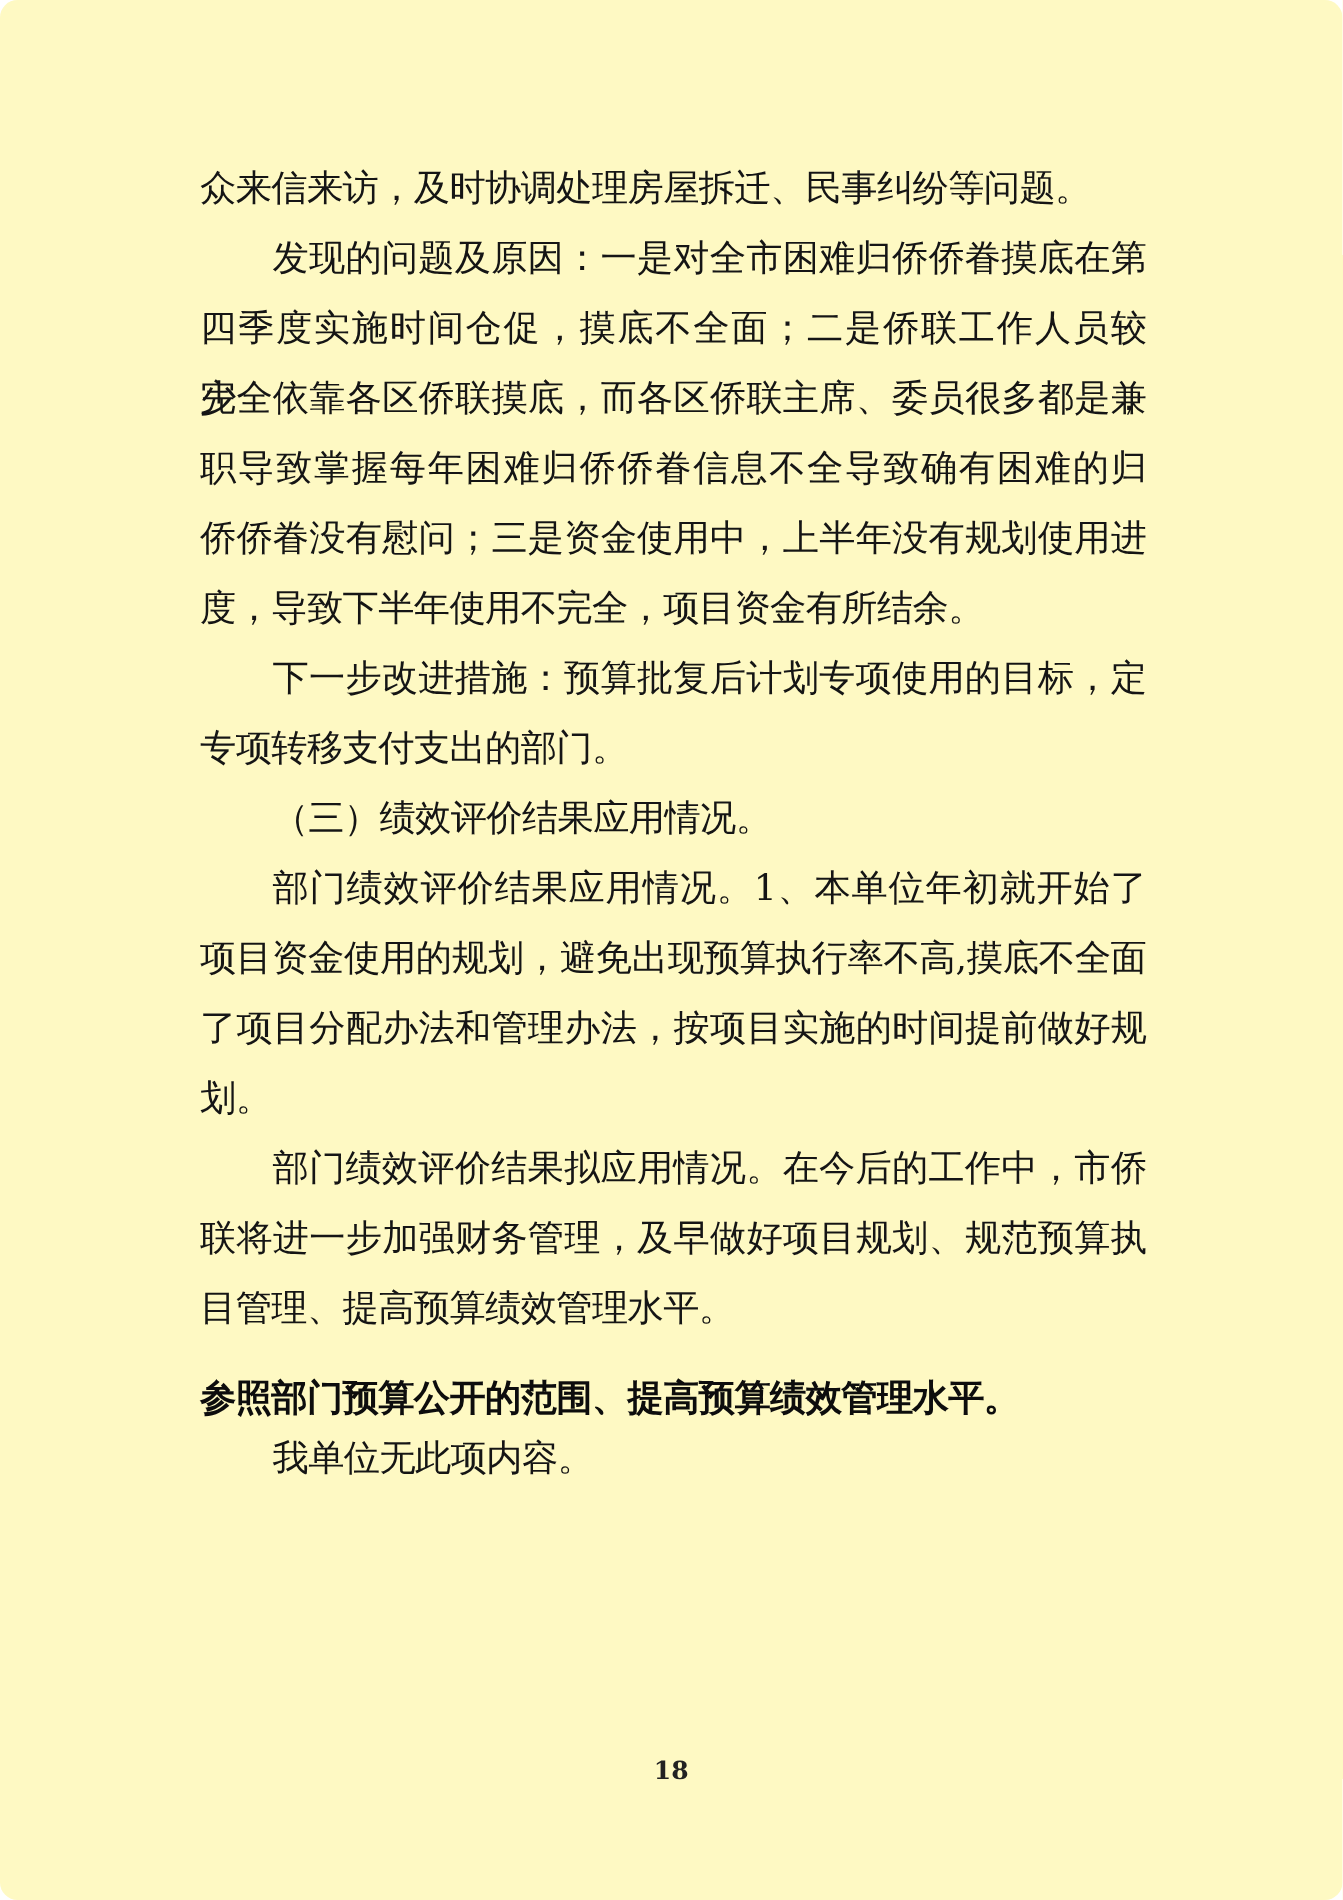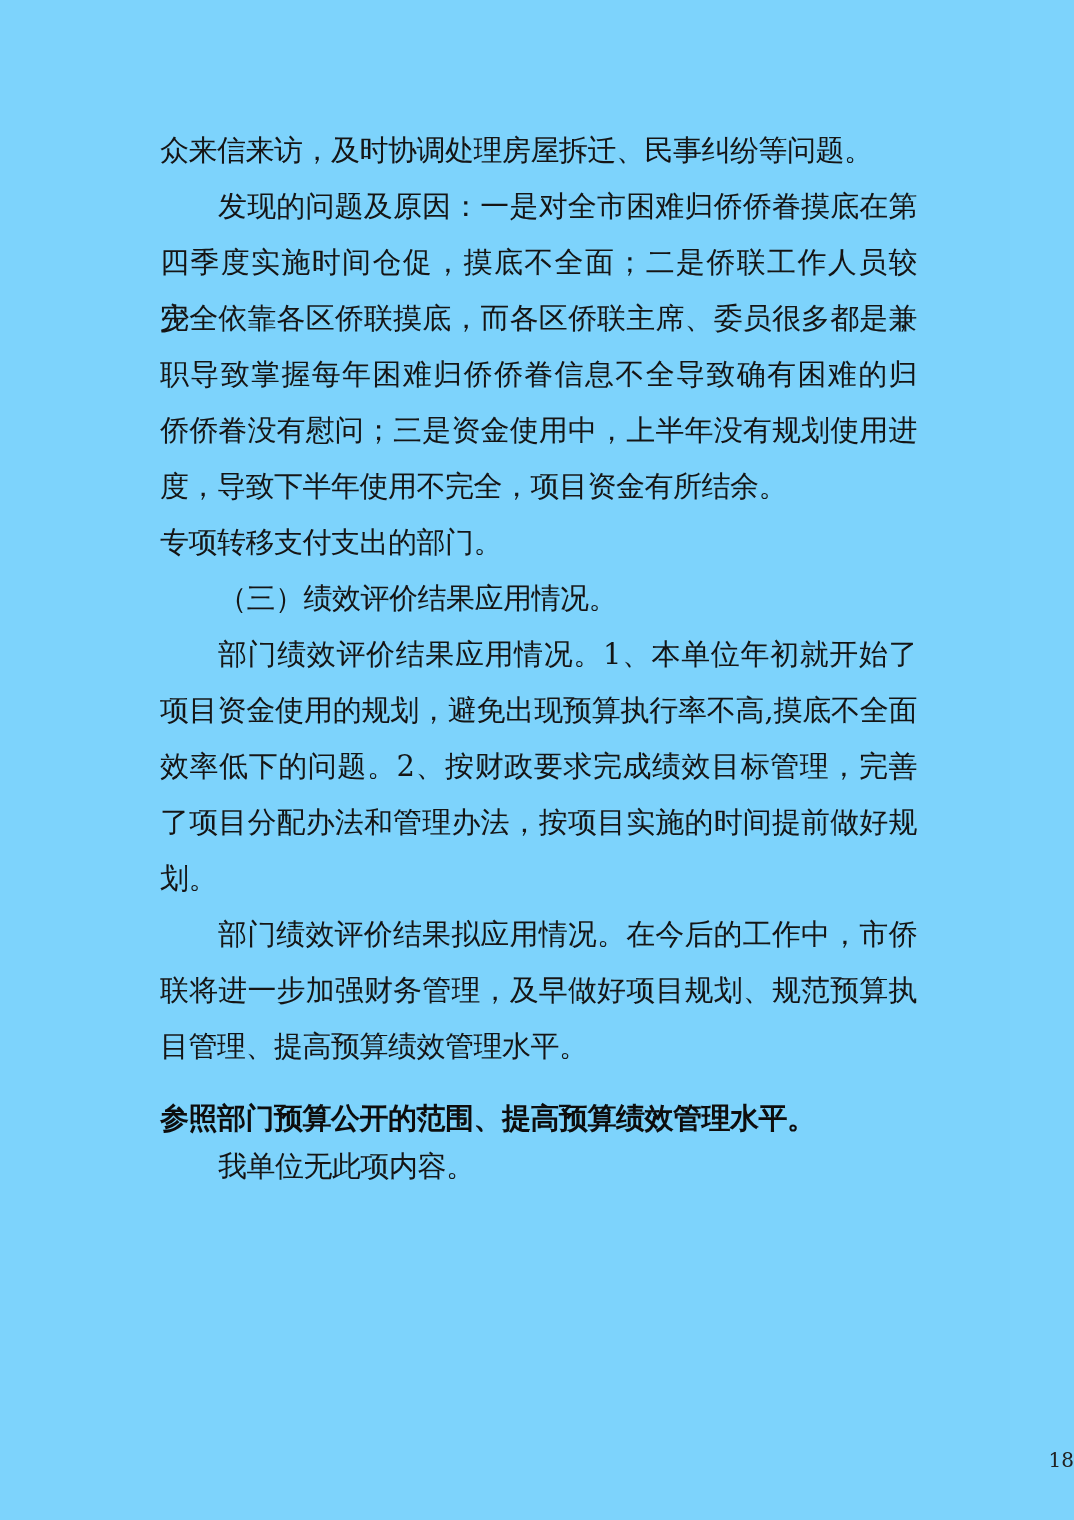--- a/index.html
+++ b/index.html
@@ -4,24 +4,25 @@
 <style>
   html, body {
     margin: 0;
     padding: 0;
     background: #ffffff;
   }
   .page {
     position: relative;
     width: 1074px;
     height: 1520px;
-    background: #7dd3fc;
+    background: #fef9c3;
     color: #151515;
     font-family: "DejaVu Serif", "Liberation Serif", serif;
     overflow: hidden;
+    border-radius: 14px;
   }
   .doc-body {
     position: absolute;
     left: 160px;
     top: 122px;
     width: 757px;
   }
   .line {
     font-size: 29px;
     height: 56px;
@@ -46,48 +47,49 @@
     line-height: 48px;
   }
   .line.bold {
     font-weight: 700;
     color: #0d0d0d;
   }
   .page-footer {
     position: absolute;
     left: 0;
     right: 0;
-    top: 1444px;
+    top: 1400px;
     height: 32px;
-    text-align: right;
+    text-align: center;
+    font-weight: bold;
   }
   .page-number {
     font-size: 20px;
     line-height: 32px;
     color: #222222;
   }
 </style>
 </head>
 <body>
 
 <div class="page">
 
   <div class="doc-body">
     <div class="line">众来信来访，及时协调处理房屋拆迁、民事纠纷等问题。</div>
     <div class="line indent justify">发现的问题及原因：一是对全市困难归侨侨眷摸底在第</div>
     <div class="line justify">四季度实施时间仓促，摸底不全面；二是侨联工作人员较少，</div>
     <div class="line justify">完全依靠各区侨联摸底，而各区侨联主席、委员很多都是兼</div>
     <div class="line justify">职导致掌握每年困难归侨侨眷信息不全导致确有困难的归</div>
     <div class="line justify">侨侨眷没有慰问；三是资金使用中，上半年没有规划使用进</div>
     <div class="line">度，导致下半年使用不完全，项目资金有所结余。</div>
+    <div class="line indent justify">下一步改进措施：预算批复后计划专项使用的目标，定</div>
     <div class="line">专项转移支付支出的部门。</div>
     <div class="line indent">（三）绩效评价结果应用情况。</div>
     <div class="line indent justify">部门绩效评价结果应用情况。1、本单位年初就开始了</div>
     <div class="line justify">项目资金使用的规划，避免出现预算执行率不高,摸底不全面</div>
-    <div class="line justify">效率低下的问题。2、按财政要求完成绩效目标管理，完善</div>
     <div class="line justify">了项目分配办法和管理办法，按项目实施的时间提前做好规</div>
     <div class="line">划。</div>
     <div class="line indent justify">部门绩效评价结果拟应用情况。在今后的工作中，市侨</div>
     <div class="line justify">联将进一步加强财务管理，及早做好项目规划、规范预算执</div>
     <div class="line">目管理、提高预算绩效管理水平。</div>
 
     <div class="heading-block">
       <div class="line bold tight">参照部门预算公开的范围、提高预算绩效管理水平。</div>
     </div>
 

